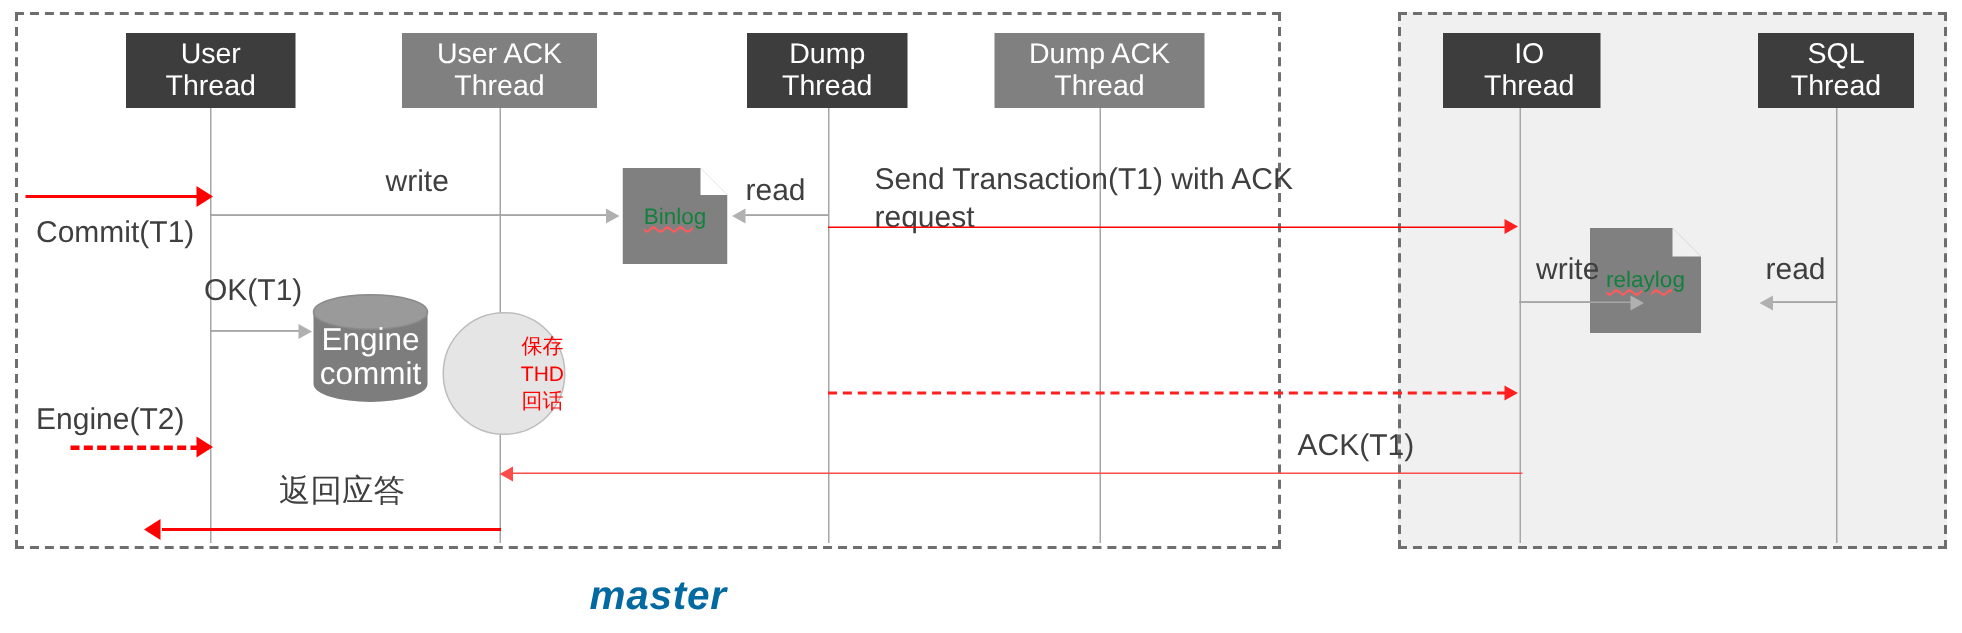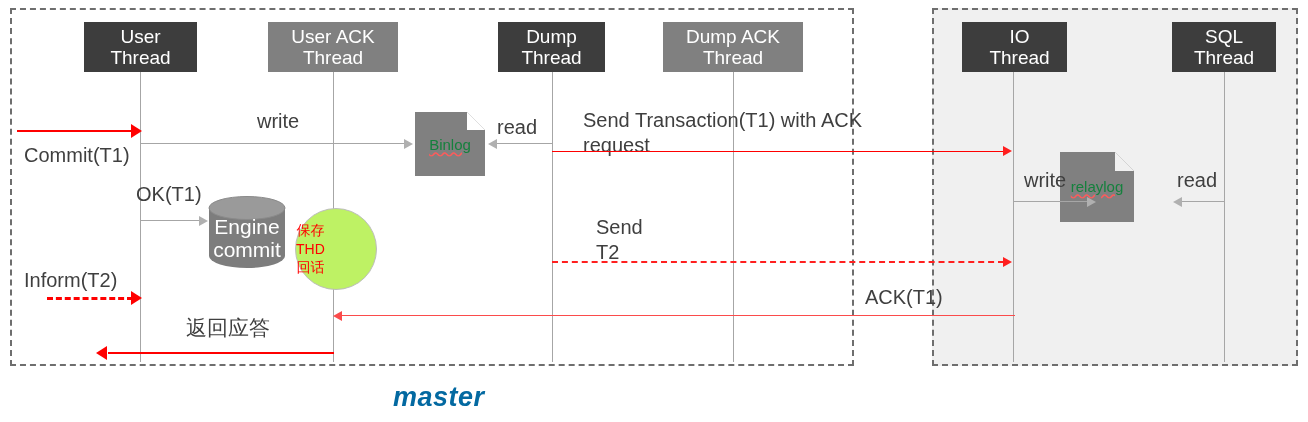--- a/index.html
+++ b/index.html
@@ -51,21 +51,21 @@
                   font-size:15px;text-decoration:underline;text-decoration-color:#ff5a5a;
                   text-decoration-style:wavy;}
 
   
   #engine-cyl{position:absolute;}
   #engine-cyl .cyl-txt{position:absolute;left:0;width:100%;text-align:center;color:#fff;
                        font-size:21px;line-height:1.08;white-space:pre-line;}
 
   
   #thd-circle{position:absolute;border:1.5px solid #bdbdbd;border-radius:50%;
-              background:#bef264;display:flex;align-items:center;justify-content:flex-start;}
+              background:#e5e5e5;display:flex;align-items:center;justify-content:flex-end;}
   #thd-circle .c-txt{color:#ff0000;font-size:14px;line-height:1.35;text-align:center;white-space:pre-line;}
 </style>
 </head>
 <body>
 
 <div id="stage">
 
   <div class="panel" id="master-panel"></div>
   <div class="panel" id="slave-panel"></div>
 
@@ -150,26 +150,24 @@
   <div class="arrow-head ah-right-grey" style="left:199px;top:216px;"></div>
 
   <div class="lbl" style="left:1024px;top:168px;">write</div>
   <div class="hline thin grey" style="left:1013px;top:201px;width:75px;"></div>
   <div class="arrow-head ah-right-grey" style="left:1087px;top:197px;"></div>
 
   <div class="lbl" style="left:1177px;top:168px;">read</div>
   <div class="hline thin grey" style="left:1182px;top:201px;width:42px;"></div>
   <div class="arrow-head ah-left-grey" style="left:1173px;top:197px;"></div>
 
-  <div class="lbl" style="left:596px;top:215px;">Send
-T2</div>
   <div class="hline dotted-red" style="left:552px;top:261px;width:452px;"></div>
   <div class="arrow-head ah-right-red-sm" style="left:1003px;top:257px;"></div>
 
-  <div class="lbl" style="left:24px;top:268px;">Inform(T2)</div>
+  <div class="lbl" style="left:24px;top:268px;">Engine(T2)</div>
   <div class="hline dashed-red" style="left:47px;top:297px;width:86px;"></div>
   <div class="arrow-head ah-right-red" style="left:131px;top:291px;"></div>
 
   <div class="lbl" style="left:865px;top:285px;">ACK(T1)</div>
   <div class="hline thin redlt" style="left:342px;top:315px;width:673px;"></div>
   <div class="arrow-head ah-left-red-sm" style="left:333px;top:311px;"></div>
 
   <div class="lbl cn" style="left:186px;top:315px;">返回应答</div>
   <div class="hline red" style="left:108px;top:352px;width:226px;"></div>
   <div class="arrow-head ah-left-red" style="left:96px;top:346px;"></div>

